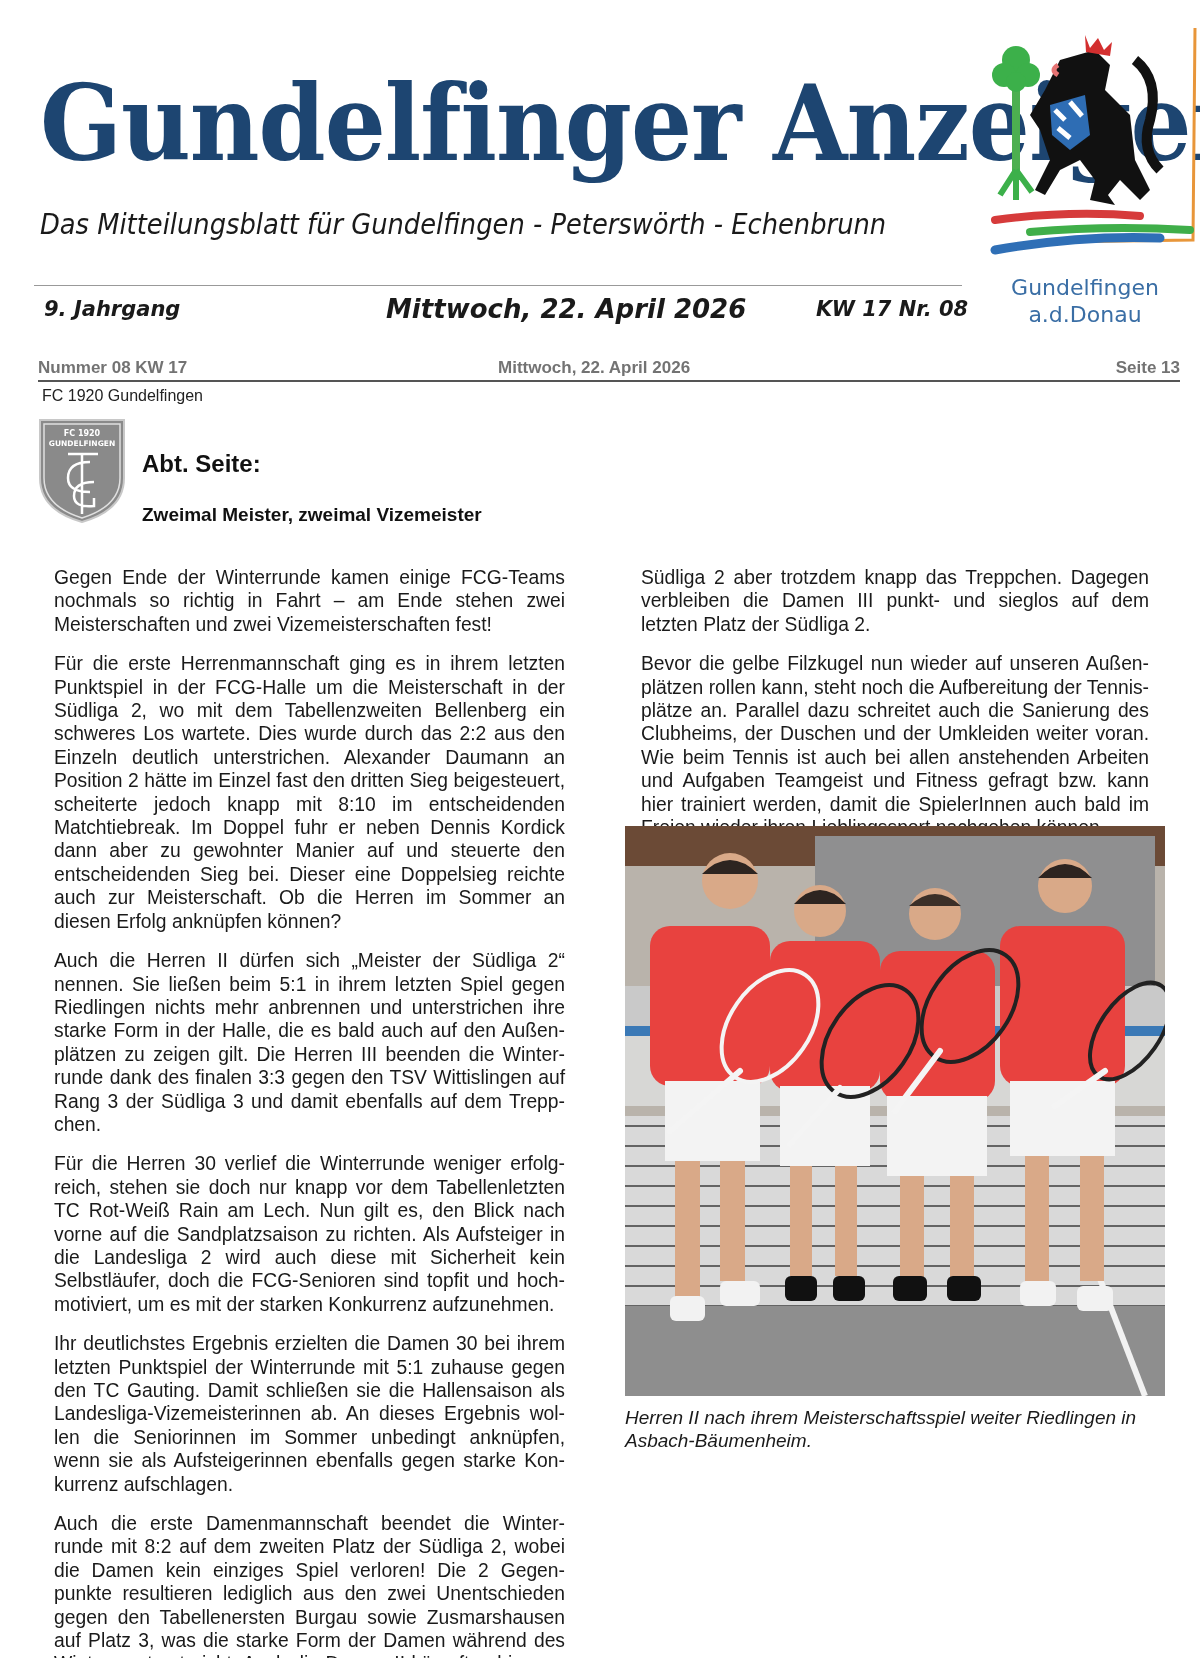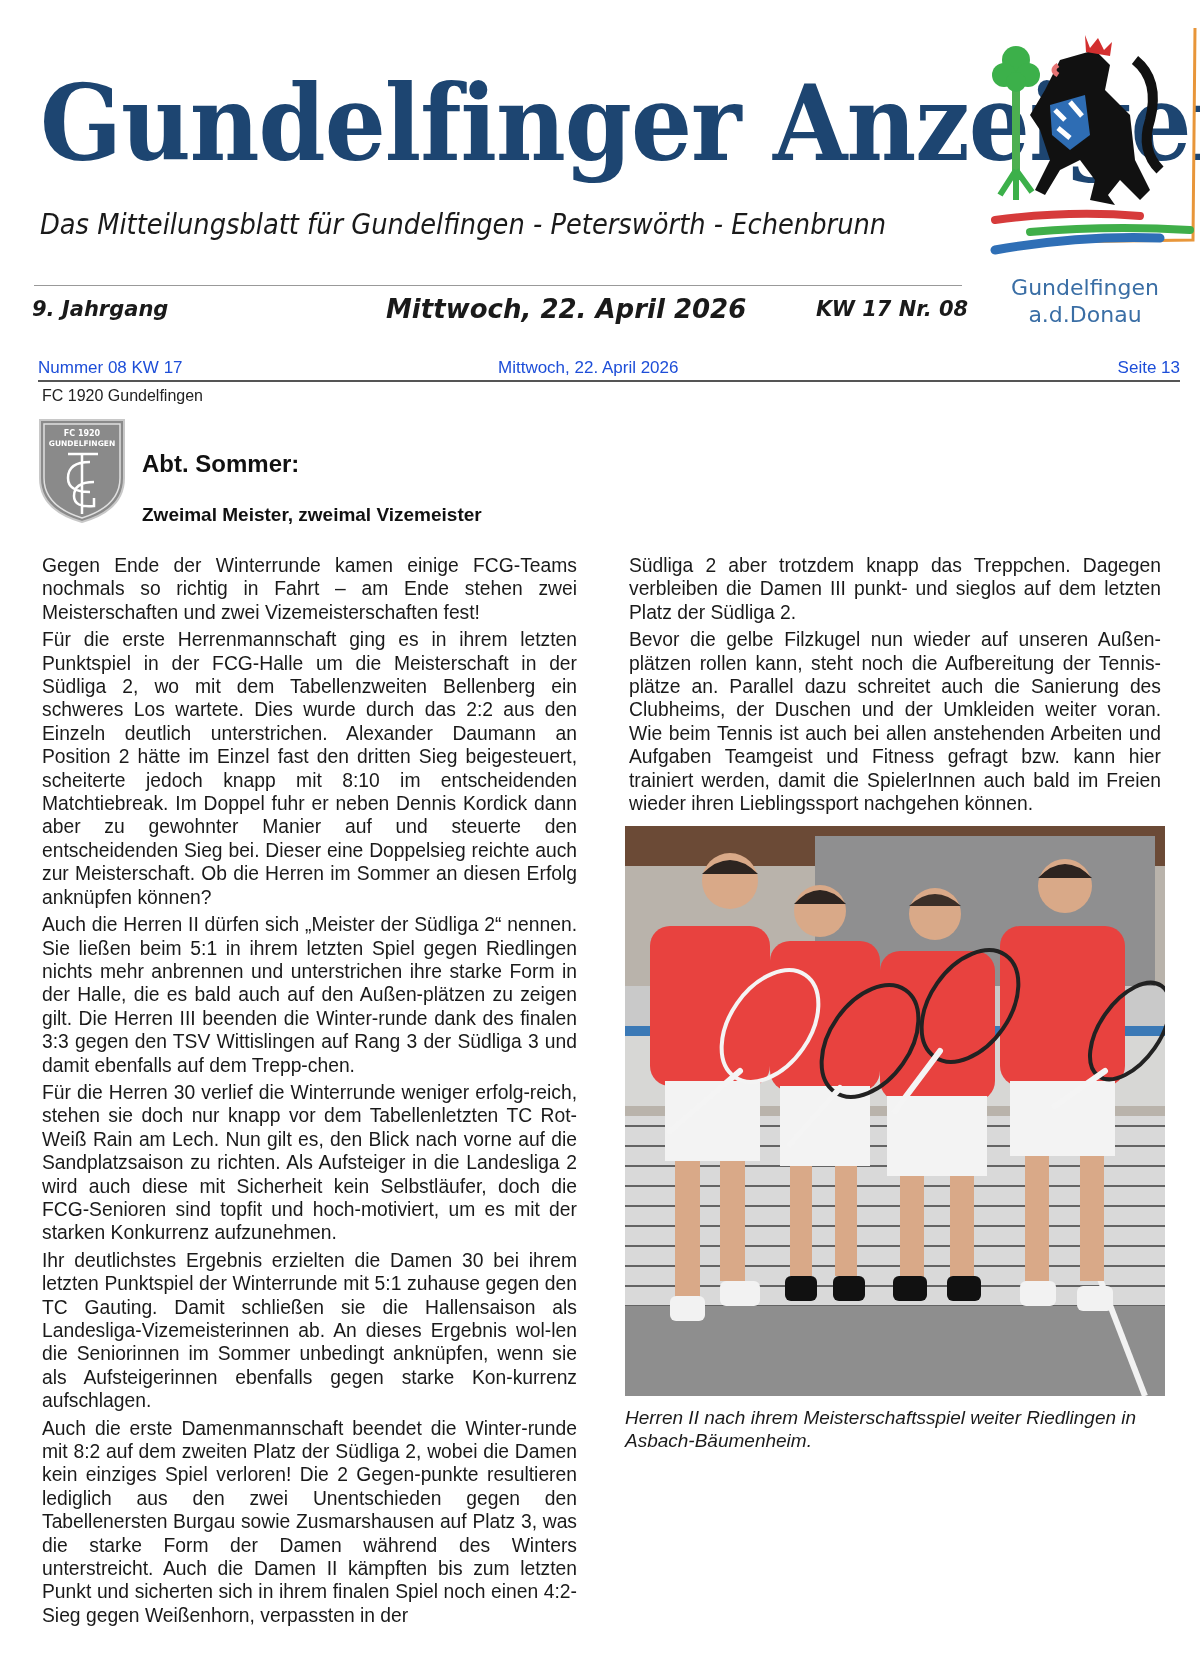--- a/index.html
+++ b/index.html
@@ -5,44 +5,44 @@
   html, body { margin: 0; padding: 0; background: #ffffff; }
   body { width: 1200px; height: 1658px; position: relative; overflow: hidden; font-family: "Liberation Sans", sans-serif; color: #1a1a1a; }
 
   .masthead-title { position: absolute; left: 40px; top: 52px; width: 920px; height: 130px;
     font-family: "DejaVu Serif", serif; font-weight: bold; font-size: 96px; color: #1d4571;
     letter-spacing: -1px; line-height: 130px; white-space: nowrap; transform: scaleY(1.1); transform-origin: left top; }
   .masthead-sub { position: absolute; left: 40px; top: 208px; font-family: "DejaVu Sans", sans-serif;
     font-style: italic; font-size: 28px; color: #1a1a1a; white-space: nowrap; transform: scaleX(0.92); transform-origin: left top; }
   .masthead-rule { position: absolute; left: 34px; top: 285px; width: 928px; height: 1px; background: #999; }
   .meta-row { position: absolute; top: 294px; font-family: "DejaVu Sans", sans-serif; font-style: italic; font-weight: bold; color: #1a1a1a; white-space: nowrap; }
-  .meta-jahrgang { left: 32px; font-size: 21px; top: 297px; text-align: right; }
+  .meta-jahrgang { left: 44px; font-size: 21px; top: 297px; text-align: right; }
   .meta-date { left: 386px; font-size: 26px; }
   .meta-kw { left: 816px; font-size: 21px; top: 297px; }
 
   .crest { position: absolute; left: 990px; top: 20px; width: 210px; height: 250px; }
   .city-name { position: absolute; left: 990px; top: 274px; width: 190px; text-align: center; color: #3a6ea5;
     font-family: "DejaVu Sans", sans-serif; font-size: 22px; line-height: 27px; }
 
-  .page-header { position: absolute; left: 38px; top: 358px; width: 1142px; height: 22px; font-size: 17px; color: #1d4ed8; }
+  .page-header { position: absolute; left: 38px; top: 358px; width: 1142px; height: 22px; font-size: 17px; color: #737373; font-weight: bold; }
   .page-header span { position: absolute; top: 0; white-space: nowrap; }
   .ph-left { left: 0; }
   .ph-center { left: 460px; }
   .ph-right { right: 0; }
   .page-header-rule { position: absolute; left: 38px; top: 380px; width: 1142px; height: 2px; background: #555; }
   .section-label { position: absolute; left: 42px; top: 387px; font-size: 16px; color: #222; }
 
   .club-logo { position: absolute; left: 38px; top: 418px; width: 88px; height: 106px; }
   .article-title { position: absolute; left: 142px; top: 450px; font-size: 24px; font-weight: bold; color: #111; }
   .article-subtitle { position: absolute; left: 142px; top: 504px; font-size: 19px; font-weight: bold; color: #111; }
 
   .col { position: absolute; font-size: 19.3px; line-height: 23.4px; color: #1a1a1a; text-align: justify; hyphens: manual; }
   .col-left { left: 38px; top: 550px; width: 543px; }
   .col-right { left: 625px; top: 550px; width: 540px; }
-  .col p { margin: 4px; }
+  .col p { margin: 16px; }
 
   .photo { position: absolute; left: 625px; top: 826px; width: 540px; height: 570px; overflow: hidden; background: #8d8d8d; }
   .caption { position: absolute; left: 625px; top: 1406px; width: 560px; font-size: 19px; line-height: 23.4px; font-style: italic; color: #1a1a1a; }
   .caption p { margin: 0; }
   .caption .credit { margin-top: 23px; }
 </style>
 </head>
 <body>
 
 <div class="masthead-title">Gundelfinger Anzeiger</div>
@@ -92,21 +92,21 @@
 <div class="section-label">FC 1920 Gundelfingen</div>
 
 <svg class="club-logo" viewBox="0 0 88 106">
   <path d="M2 2 L86 2 L86 60 Q86 92 44 104 Q2 92 2 60 Z" fill="#8a8a8a" stroke="#c8c8c8" stroke-width="2"></path>
   <path d="M6 6 L82 6 L82 60 Q82 88 44 100 Q6 88 6 60 Z" fill="none" stroke="#e0e0e0" stroke-width="1.5"></path>
   <text x="44" y="18" text-anchor="middle" font-family="DejaVu Sans, sans-serif" font-size="8" font-weight="bold" fill="#fff">FC 1920</text>
   <text x="44" y="28" text-anchor="middle" font-family="DejaVu Sans, sans-serif" font-size="7.5" font-weight="bold" fill="#fff">GUNDELFINGEN</text>
   <path d="M30 36 L60 36 M44 36 L44 96 M52 44 Q30 44 30 60 Q30 74 52 74 M56 64 Q36 64 36 78 Q36 90 56 88 L56 80" stroke="#fff" stroke-width="2.5" fill="none"></path>
 </svg>
 
-<div class="article-title">Abt. Sommer:</div>
+<div class="article-title">Abt. Seite:</div>
 <div class="article-subtitle">Zweimal Meister, zweimal Vizemeister</div>
 
 <div class="col col-left">
   <p>Gegen Ende der Winterrunde kamen einige FCG-Teams nochmals so richtig in Fahrt – am Ende stehen zwei Meisterschaften und zwei Vizemeisterschaften fest!</p>
   <p>Für die erste Herrenmannschaft ging es in ihrem letzten Punktspiel in der FCG-Halle um die Meisterschaft in der Südliga 2, wo mit dem Tabellenzweiten Bellenberg ein schweres Los wartete. Dies wurde durch das 2:2 aus den Einzeln deutlich unterstrichen. Alexander Daumann an Position 2 hätte im Einzel fast den dritten Sieg beigesteuert, scheiterte jedoch knapp mit 8:10 im entscheidenden Matchtiebreak. Im Doppel fuhr er neben Dennis Kordick dann aber zu gewohnter Manier auf und steuerte den entscheidenden Sieg bei. Dieser eine Doppelsieg reichte auch zur Meisterschaft. Ob die Herren im Sommer an diesen Erfolg anknüpfen können?</p>
   <p>Auch die Herren II dürfen sich „Meister der Südliga 2“ nennen. Sie ließen beim 5:1 in ihrem letzten Spiel gegen Riedlingen nichts mehr anbrennen und unterstrichen ihre starke Form in der Halle, die es bald auch auf den Außen-plätzen zu zeigen gilt. Die Herren III beenden die Winter-runde dank des finalen 3:3 gegen den TSV Wittislingen auf Rang 3 der Südliga 3 und damit ebenfalls auf dem Trepp-chen.</p>
   <p>Für die Herren 30 verlief die Winterrunde weniger erfolg-reich, stehen sie doch nur knapp vor dem Tabellenletzten TC Rot-Weiß Rain am Lech. Nun gilt es, den Blick nach vorne auf die Sandplatzsaison zu richten. Als Aufsteiger in die Landesliga 2 wird auch diese mit Sicherheit kein Selbstläufer, doch die FCG-Senioren sind topfit und hoch-motiviert, um es mit der starken Konkurrenz aufzunehmen.</p>
   <p>Ihr deutlichstes Ergebnis erzielten die Damen 30 bei ihrem letzten Punktspiel der Winterrunde mit 5:1 zuhause gegen den TC Gauting. Damit schließen sie die Hallensaison als Landesliga-Vizemeisterinnen ab. An dieses Ergebnis wol-len die Seniorinnen im Sommer unbedingt anknüpfen, wenn sie als Aufsteigerinnen ebenfalls gegen starke Kon-kurrenz aufschlagen.</p>
   <p>Auch die erste Damenmannschaft beendet die Winter-runde mit 8:2 auf dem zweiten Platz der Südliga 2, wobei die Damen kein einziges Spiel verloren! Die 2 Gegen-punkte resultieren lediglich aus den zwei Unentschieden gegen den Tabellenersten Burgau sowie Zusmarshausen auf Platz 3, was die starke Form der Damen während des Winters unterstreicht. Auch die Damen II kämpften bis zum letzten Punkt und sicherten sich in ihrem finalen Spiel noch einen 4:2-Sieg gegen Weißenhorn, verpassten in der</p>
 </div>

